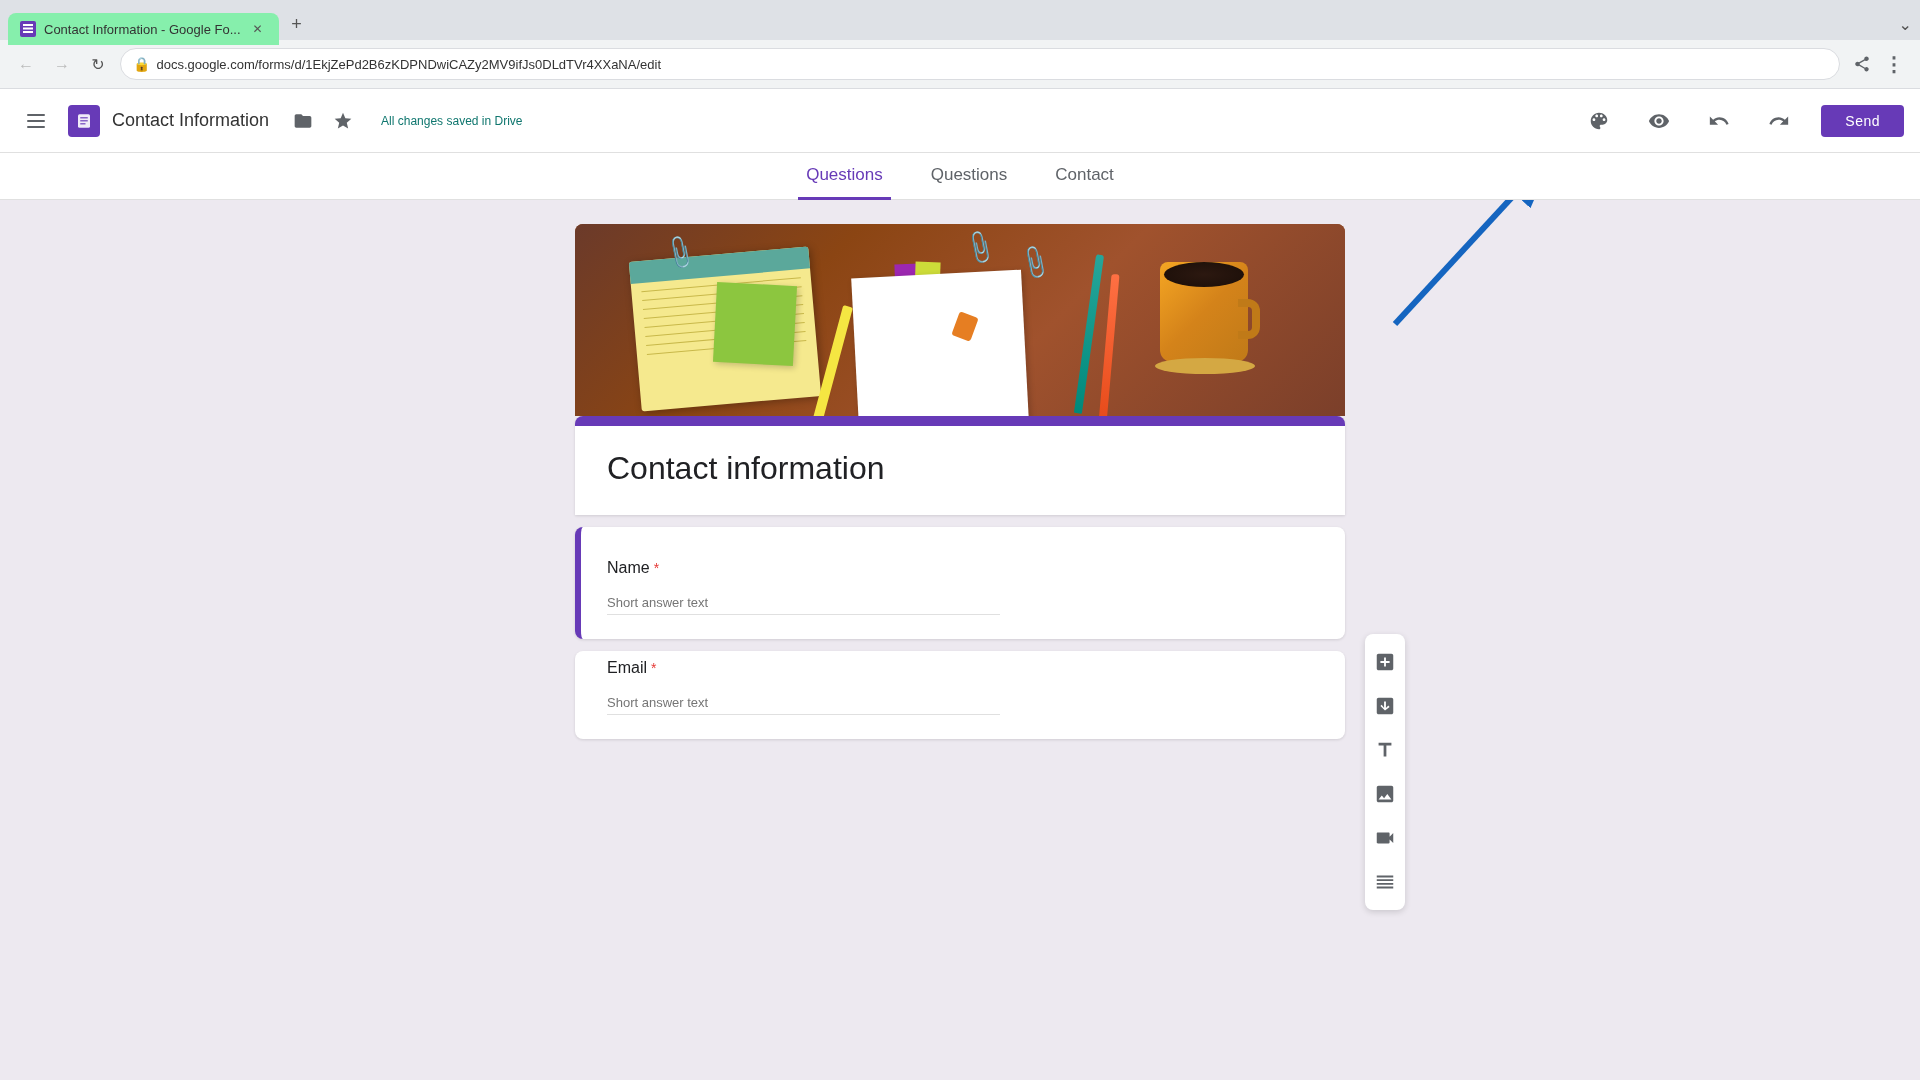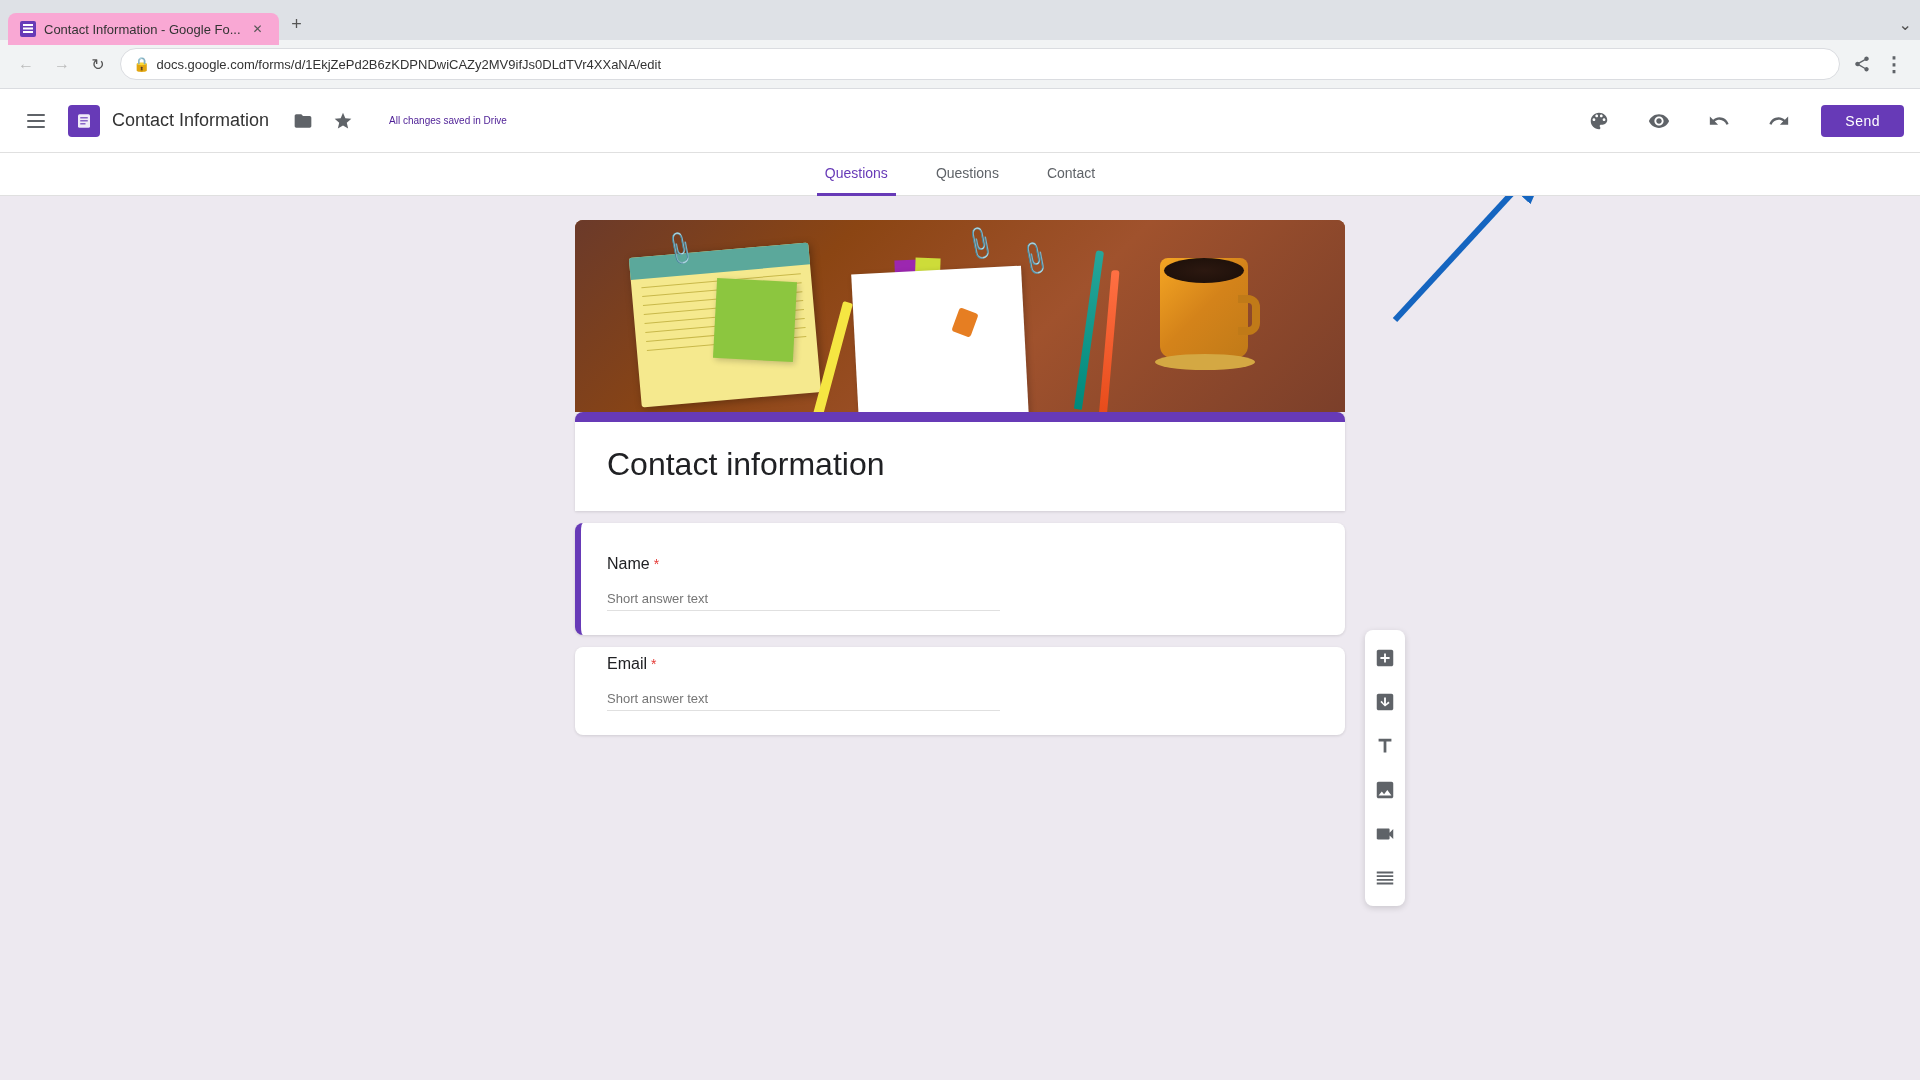--- a/index.html
+++ b/index.html
@@ -13,21 +13,21 @@
     .tab-bar {
       display: flex;
       align-items: center;
       padding: 8px 8px 0;
       background: #dee1e6;
       height: 40px;
     }
     .tab {
       display: flex;
       align-items: center;
-      background: #f9a8d4;
+      background: #86efac;
       border-radius: 8px 8px 0 0;
       padding: 0 12px;
       height: 32px;
       font-size: 13px;
       color: #333;
       gap: 8px;
       min-width: 200px;
       margin-top: 10px;
     }
     .tab-favicon {
@@ -154,23 +154,23 @@
     }
     .header-small-icon {
       width: 36px; height: 36px;
       display: flex; align-items: center; justify-content: center;
       border-radius: 50%;
       cursor: pointer;
       color: #5f6368;
       font-size: 18px;
     }
     .saved-text {
-      font-size: 10px;
-      color: #4c1d95;
-      margin-left: 16px;
+      font-size: 12px;
+      color: #0f766e;
+      margin-left: 8px;
     }
     .header-right {
       margin-left: auto;
       display: flex;
       align-items: center;
       gap: 24px;
     }
     .send-btn {
       background: #673ab7;
       color: white;
@@ -187,21 +187,21 @@
     .form-tabs {
       background: #fff;
       border-bottom: 1px solid #e0e0e0;
       display: flex;
       justify-content: center;
       gap: 32px;
       padding: 0 16px;
     }
     .form-tab {
       padding: 12px 8px;
-      font-size: 14px;
+      font-size: 17px;
       color: #5f6368;
       cursor: pointer;
       border-bottom: 3px solid transparent;
       margin-bottom: -1px;
     }
     .form-tab.active {
       color: #673ab7;
       border-bottom-color: #673ab7;
       font-weight: 500;
     }

